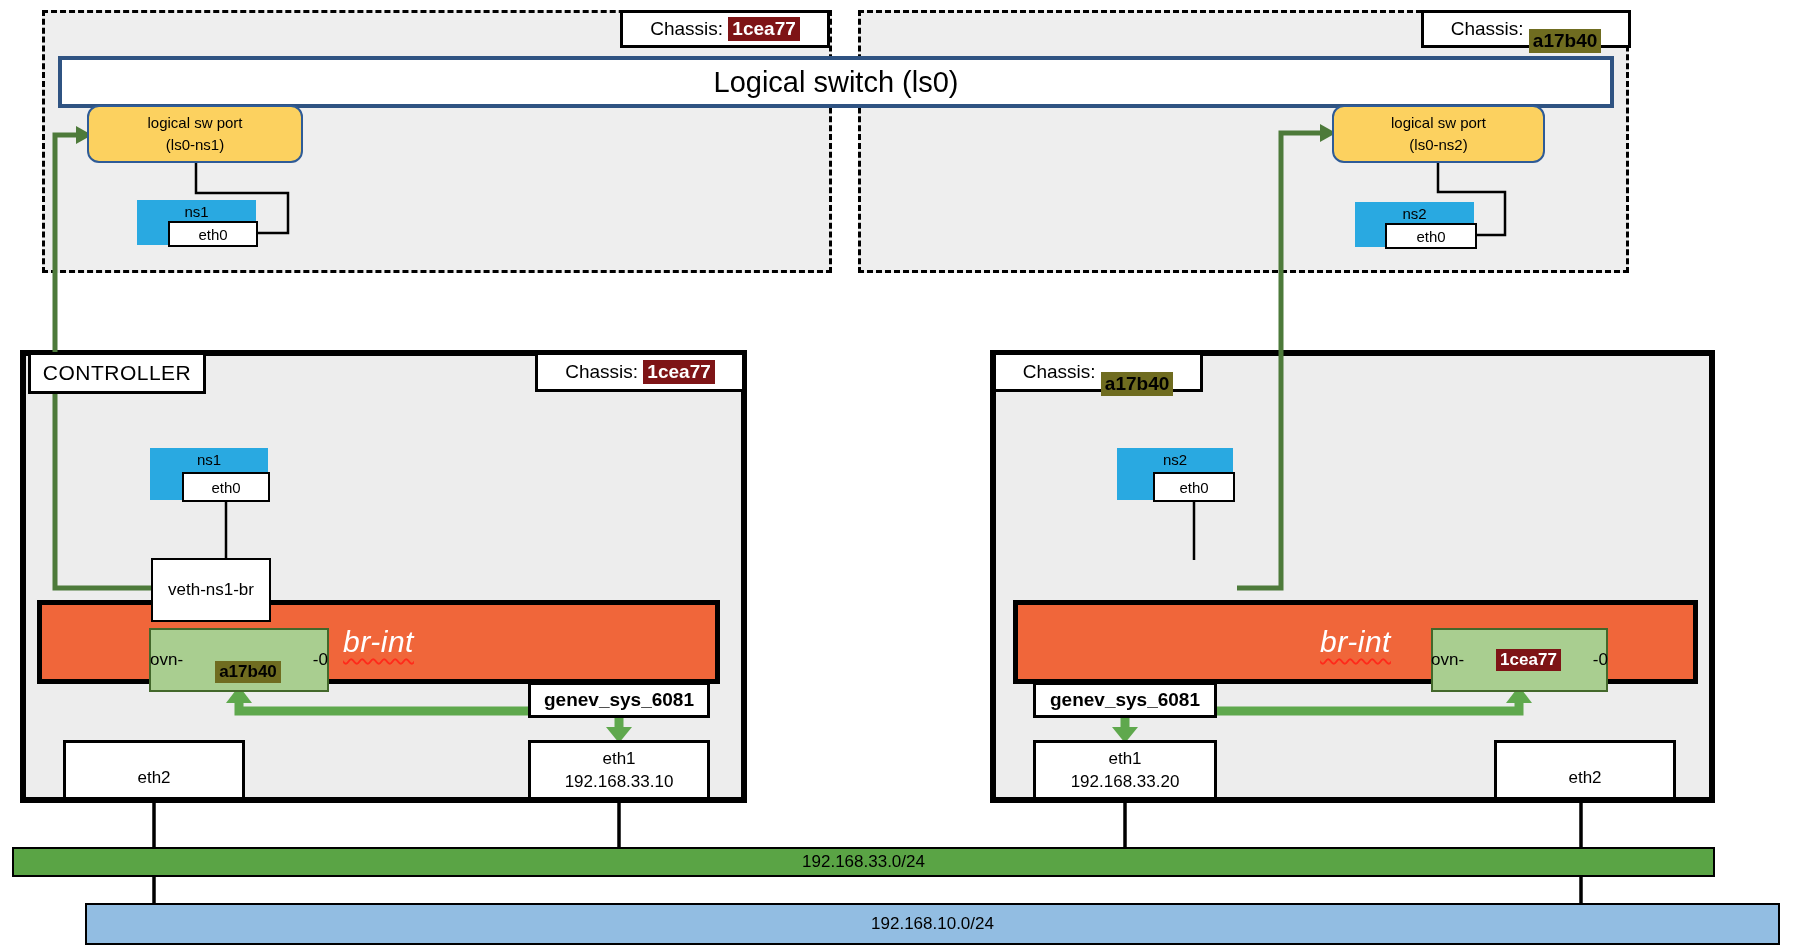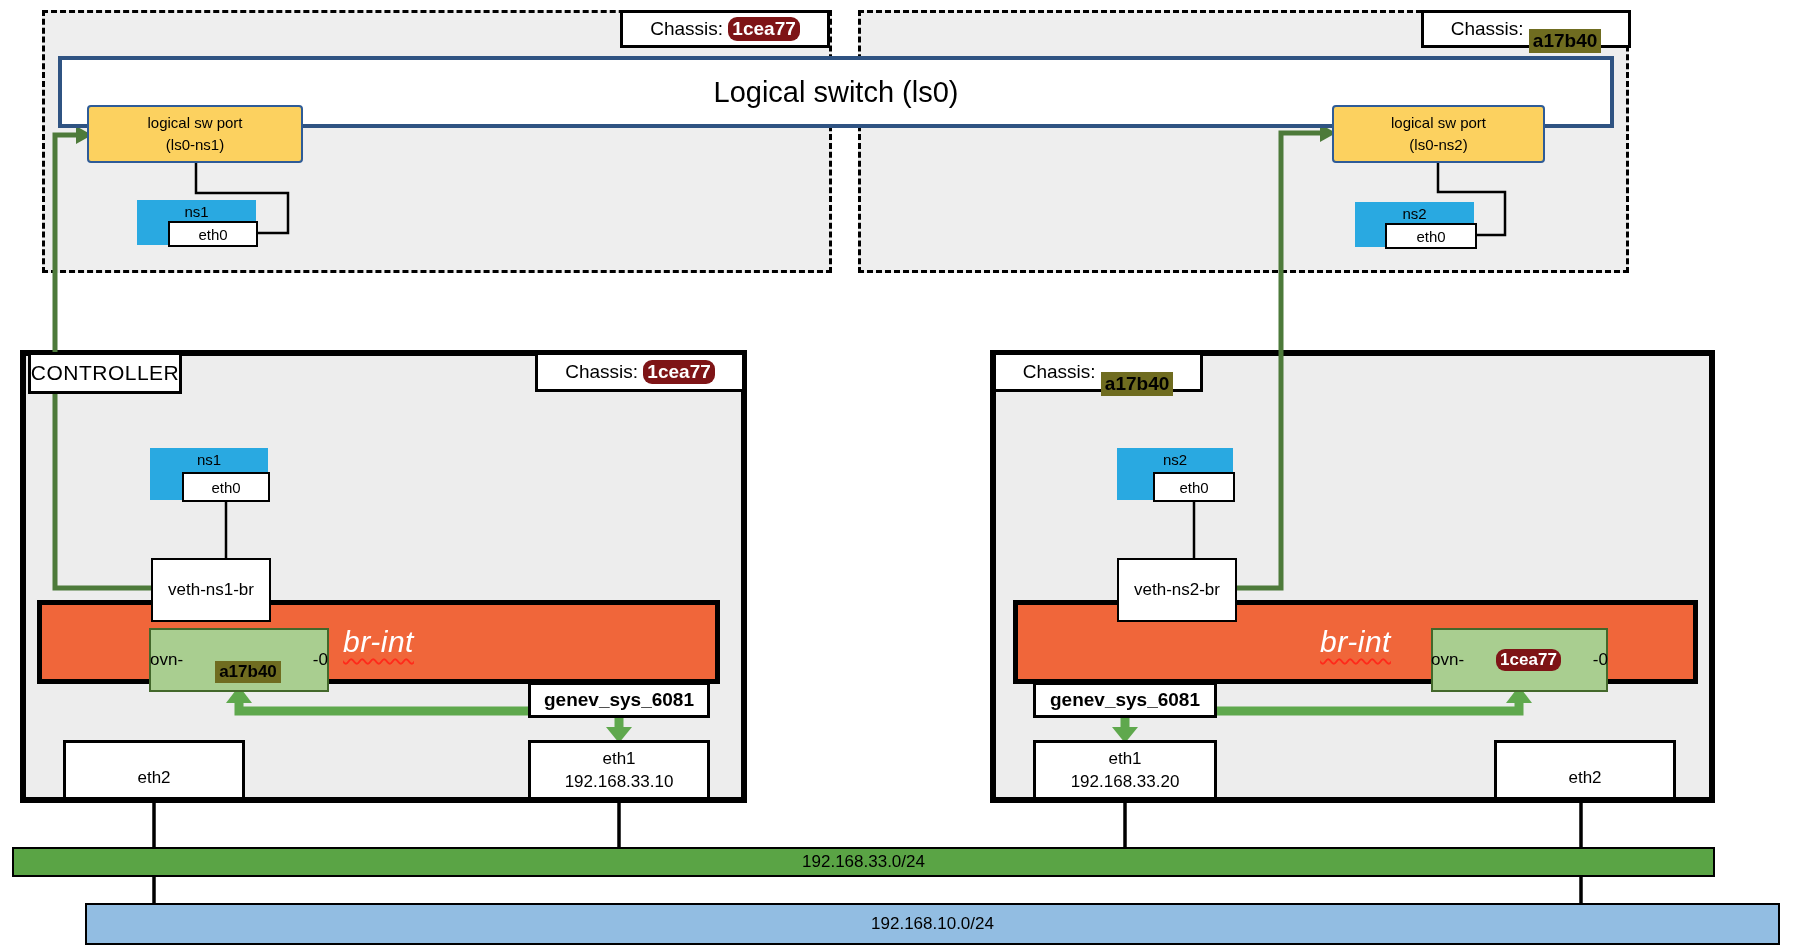--- a/index.html
+++ b/index.html
@@ -19,26 +19,26 @@
   .blk3{stroke:#000;stroke-width:3.5px;fill:none;}
   .dg{stroke:#4d7a3a;stroke-width:5px;fill:none;}
   .dgf{fill:#4d7a3a;stroke:none;}
   .bg9{stroke:#5fa84d;stroke-width:9px;fill:none;}
   .bgf{fill:#5fa84d;stroke:none;}
   
   .bx{z-index:3;}
   .lswitch{background:#fff;border:4px solid #2f5382;display:flex;align-items:center;justify-content:center;font-size:29px;}
   .whitebox{background:#fff;border:3px solid #000;display:flex;align-items:center;justify-content:center;}
   .thinbox{background:#fff;border:2px solid #000;display:flex;align-items:center;justify-content:center;}
-  .port{background:#fcd15f;border:2px solid #2e5b97;border-radius:4px;display:flex;flex-direction:column;align-items:center;justify-content:center;font-size:15px;line-height:1.45;}
+  .port{background:#fcd15f;border:2px solid #2e5b97;border-radius:12px;display:flex;flex-direction:column;align-items:center;justify-content:center;font-size:15px;line-height:1.45;}
   .nsbox{background:#29a9e1;}
   .nsbox .nslabel{display:block;text-align:center;font-size:15px;margin-top:3px;}
   .chassis{background:#fff;border:3px solid #000;display:flex;align-items:center;justify-content:center;font-size:19px;white-space:pre;}
   .hl{font-weight:bold;padding:1px 4px;}
-  .hl-red{background:#7e1416;color:#fff;border-radius:9px;}
+  .hl-red{background:#7e1416;color:#fff;}
   .hl-olive{background:#6f6c20;color:#000;margin-top:24px;}
   .title-box{background:#fff;border:3px solid #000;display:flex;align-items:center;justify-content:center;font-size:21px;font-weight:500;letter-spacing:.5px;}
   .ovn{background:#a9ce90;border:2px solid #43682b;display:flex;align-items:center;justify-content:center;font-size:17px;white-space:pre;gap:32px;}
   .ethbox{background:#fff;border:3px solid #000;display:flex;flex-direction:column;align-items:center;font-size:17px;line-height:1.35;padding-top:24px;}
   .genev{font-size:19px;font-weight:600;}
   .netbar{border:2.5px solid #000;display:flex;align-items:center;justify-content:center;font-size:17px;}
   .net-green{background:#5aa445;}
   .net-blue{background:#92bde2;}
 </style>
 </head>
@@ -82,21 +82,21 @@
     <polygon class="bgf" points="226,703 252,703 239,686"></polygon>
     <path class="bg9" d="M1217,711 L1519,711 L1519,700"></path>
     <polygon class="bgf" points="1506,703 1532,703 1519,686"></polygon>
 
     <line class="bg9" x1="619" y1="718" x2="619" y2="729"></line>
     <polygon class="bgf" points="606,727 632,727 619,743"></polygon>
     <line class="bg9" x1="1125" y1="718" x2="1125" y2="729"></line>
     <polygon class="bgf" points="1112,727 1138,727 1125,743"></polygon>
   </svg>
 
-  <div class="abs bx lswitch" style="left:58px;top:56px;width:1556px;height:72px;">
+  <div class="abs bx lswitch" style="left:58px;top:56px;width:1556px;height:52px;">
     <span>Logical switch (ls0)</span>
   </div>
 
   <div class="abs bx chassis" style="left:620px;top:10px;width:210px;height:38px;">
     <span>Chassis: </span><span class="hl hl-red">1cea77</span>
   </div>
   <div class="abs bx chassis" style="left:1421px;top:10px;width:210px;height:38px;">
     <span>Chassis: </span><span class="hl hl-olive">a17b40</span>
   </div>
 
@@ -115,21 +115,21 @@
   <div class="abs bx thinbox" style="left:168px;top:221px;width:90px;height:26px;font-size:15px;">
     <span>eth0</span>
   </div>
   <div class="abs bx nsbox" style="left:1355px;top:202px;width:119px;height:45px;">
     <span class="nslabel">ns2</span>
   </div>
   <div class="abs bx thinbox" style="left:1385px;top:223px;width:92px;height:26px;font-size:15px;">
     <span>eth0</span>
   </div>
 
-  <div class="abs bx title-box" style="left:28px;top:352px;width:154px;height:42px;">
+  <div class="abs bx title-box" style="left:28px;top:352px;width:178px;height:42px;">
     <span>CONTROLLER</span>
   </div>
   <div class="abs bx chassis" style="left:535px;top:352px;width:210px;height:40px;">
     <span>Chassis: </span><span class="hl hl-red">1cea77</span>
   </div>
 
   <div class="abs bx chassis" style="left:993px;top:352px;width:210px;height:40px;">
     <span>Chassis: </span><span class="hl hl-olive">a17b40</span>
   </div>
 
@@ -142,23 +142,20 @@
 
   <div class="abs bx nsbox" style="left:1117px;top:448px;width:116px;height:52px;">
     <span class="nslabel">ns2</span>
   </div>
   <div class="abs bx thinbox" style="left:1153px;top:472px;width:82px;height:30px;font-size:15px;">
     <span>eth0</span>
   </div>
 
   <div class="abs bx thinbox" style="left:151px;top:558px;width:120px;height:64px;font-size:17px;">
     <span>veth-ns1-br</span>
-  </div>
-  <div class="abs bx thinbox" style="left:1117px;top:558px;width:120px;height:64px;font-size:17px;">
-    <span>veth-ns2-br</span>
   </div>
 
   <div class="abs bx ovn" style="left:149px;top:628px;width:180px;height:64px;">
     <span>ovn-</span><span class="hl hl-olive">a17b40</span><span>-0</span>
   </div>
   <div class="abs bx ovn" style="left:1431px;top:628px;width:177px;height:64px;">
     <span>ovn-</span><span class="hl hl-red">1cea77</span><span>-0</span>
   </div>
 
   <div class="abs bx whitebox genev" style="left:528px;top:682px;width:182px;height:36px;">

